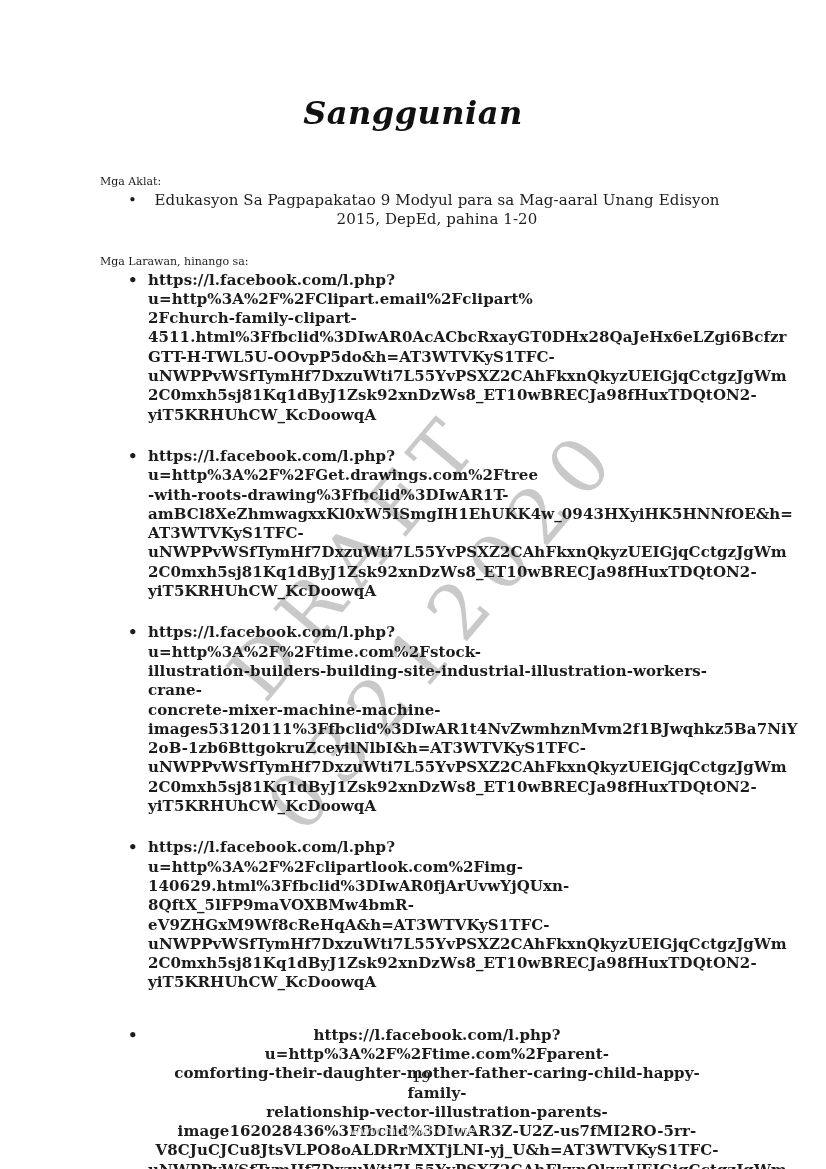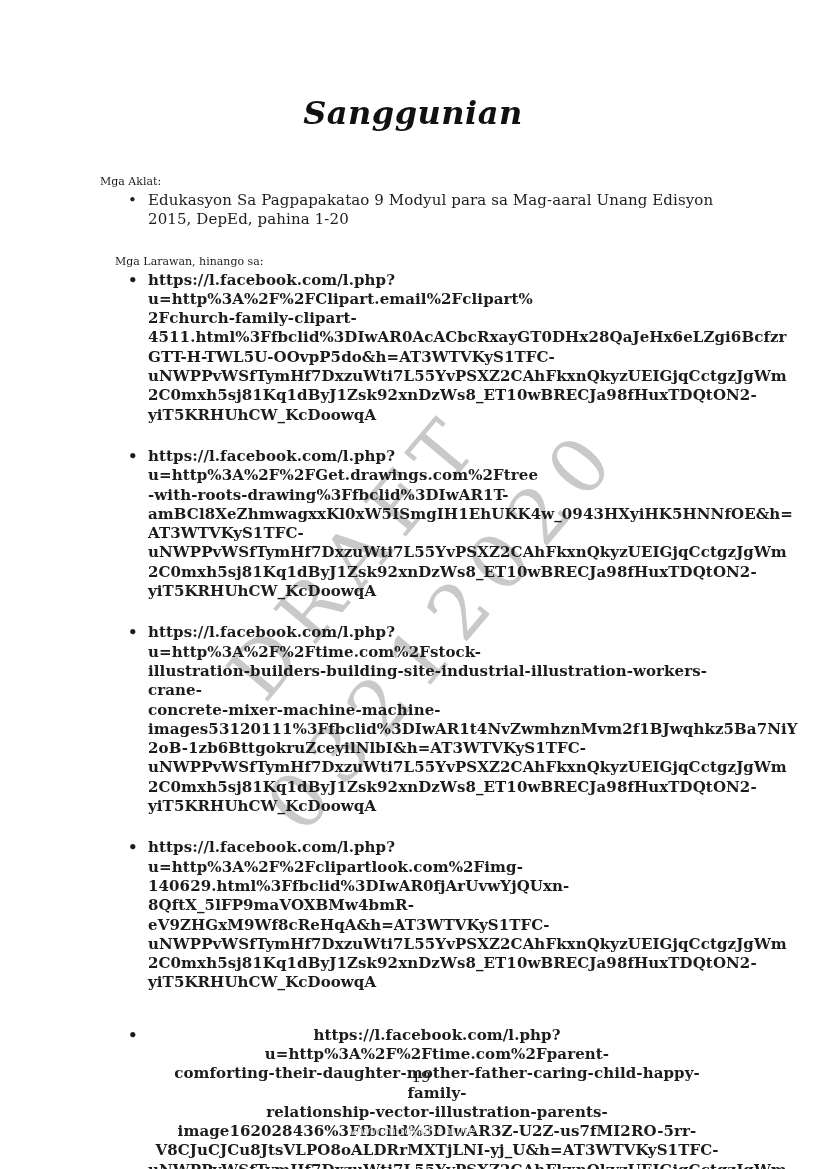--- a/index.html
+++ b/index.html
@@ -67,23 +67,23 @@
     white-space: pre-line;
     letter-spacing: 0.1px;
   }
   ul.ref-list li::before {
     content: "\2022";
     position: absolute;
     left: 28px;
     top: 0;
     font-size: 15px;
   }
-  .books-list { margin-top: 13px; }
+  .books-list { margin-top: 13px; text-align: center; }
   .books-list li { margin-bottom: 0; }
-  .images-heading { margin-top: 22px; margin-left: 15px; }
+  .images-heading { margin-top: 22px; }
   .images-list { margin-top: 26px; font-weight: bold; }
   .images-list li { margin-bottom: 22px; }
   .images-list li:last-child { margin-top: 33px; text-align: center; }
 
   .page-number {
     position: absolute;
     left: 16px;
     right: 0;
     top: 1068px;
     text-align: center;

